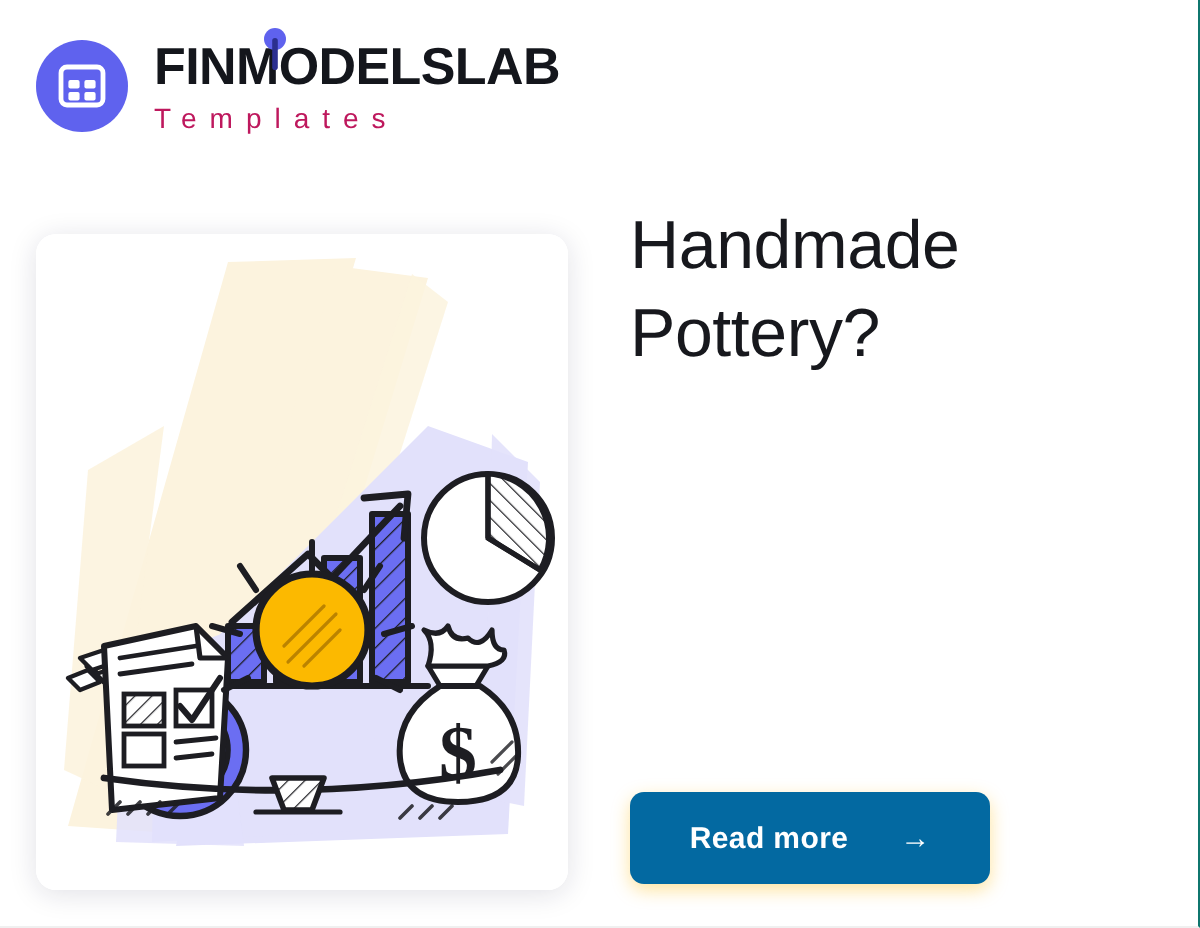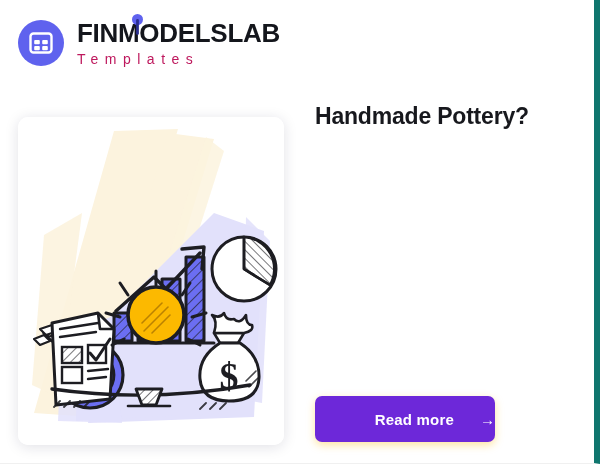--- a/index.html
+++ b/index.html
@@ -6,21 +6,21 @@
   body{
     width:600px;height:464px;
     background:#ffffff;
     font-family:"Liberation Sans", sans-serif;
     overflow:hidden;
     position:relative;
   }
   .page{
     position:absolute;inset:0;
     background:#ffffff;
-    border-right:6px solid #0f766e;
+    border-right:1px solid #0f766e;
     border-bottom:1px solid #f0f0f0;
     box-sizing:border-box;
   }
 
   
   .brand{
     position:absolute;left:18px;top:20px;
     display:flex;align-items:center;gap:13px;
   }
   .brand-mark{
@@ -54,29 +54,29 @@
 
   
   .content{
     position:absolute;left:315px;top:92px;width:268px;
   }
   .headline{
     font-size:25px;line-height:1.28;font-weight:700;
     color:#5f62ee;margin:0;letter-spacing:-0.2px;
   }
   .subhead{
-    font-size:23px;line-height:1.28;font-weight:700;
+    font-size:34px;line-height:1.28;font-weight:400;
     color:#17181d;margin:10px 0 0 0;letter-spacing:-0.2px;
   }
 
   .cta{
     position:absolute;left:315px;top:396px;
     width:180px;height:46px;border:none;border-radius:7px;
-    background:#6d28d9;cursor:pointer;
-    display:flex;align-items:center;justify-content:flex-end;gap:26px;
+    background:#0369a1;cursor:pointer;
+    display:flex;align-items:center;justify-content:center;gap:26px;
     box-shadow:0 3px 9px rgba(252,185,0,.38);
     padding:0;
   }
   .cta-label{
     font-size:15px;font-weight:700;color:#ffffff;letter-spacing:.2px;
   }
   .cta-arrow{
     font-size:15px;color:#ffffff;line-height:1;font-weight:700;
   }
 </style>

